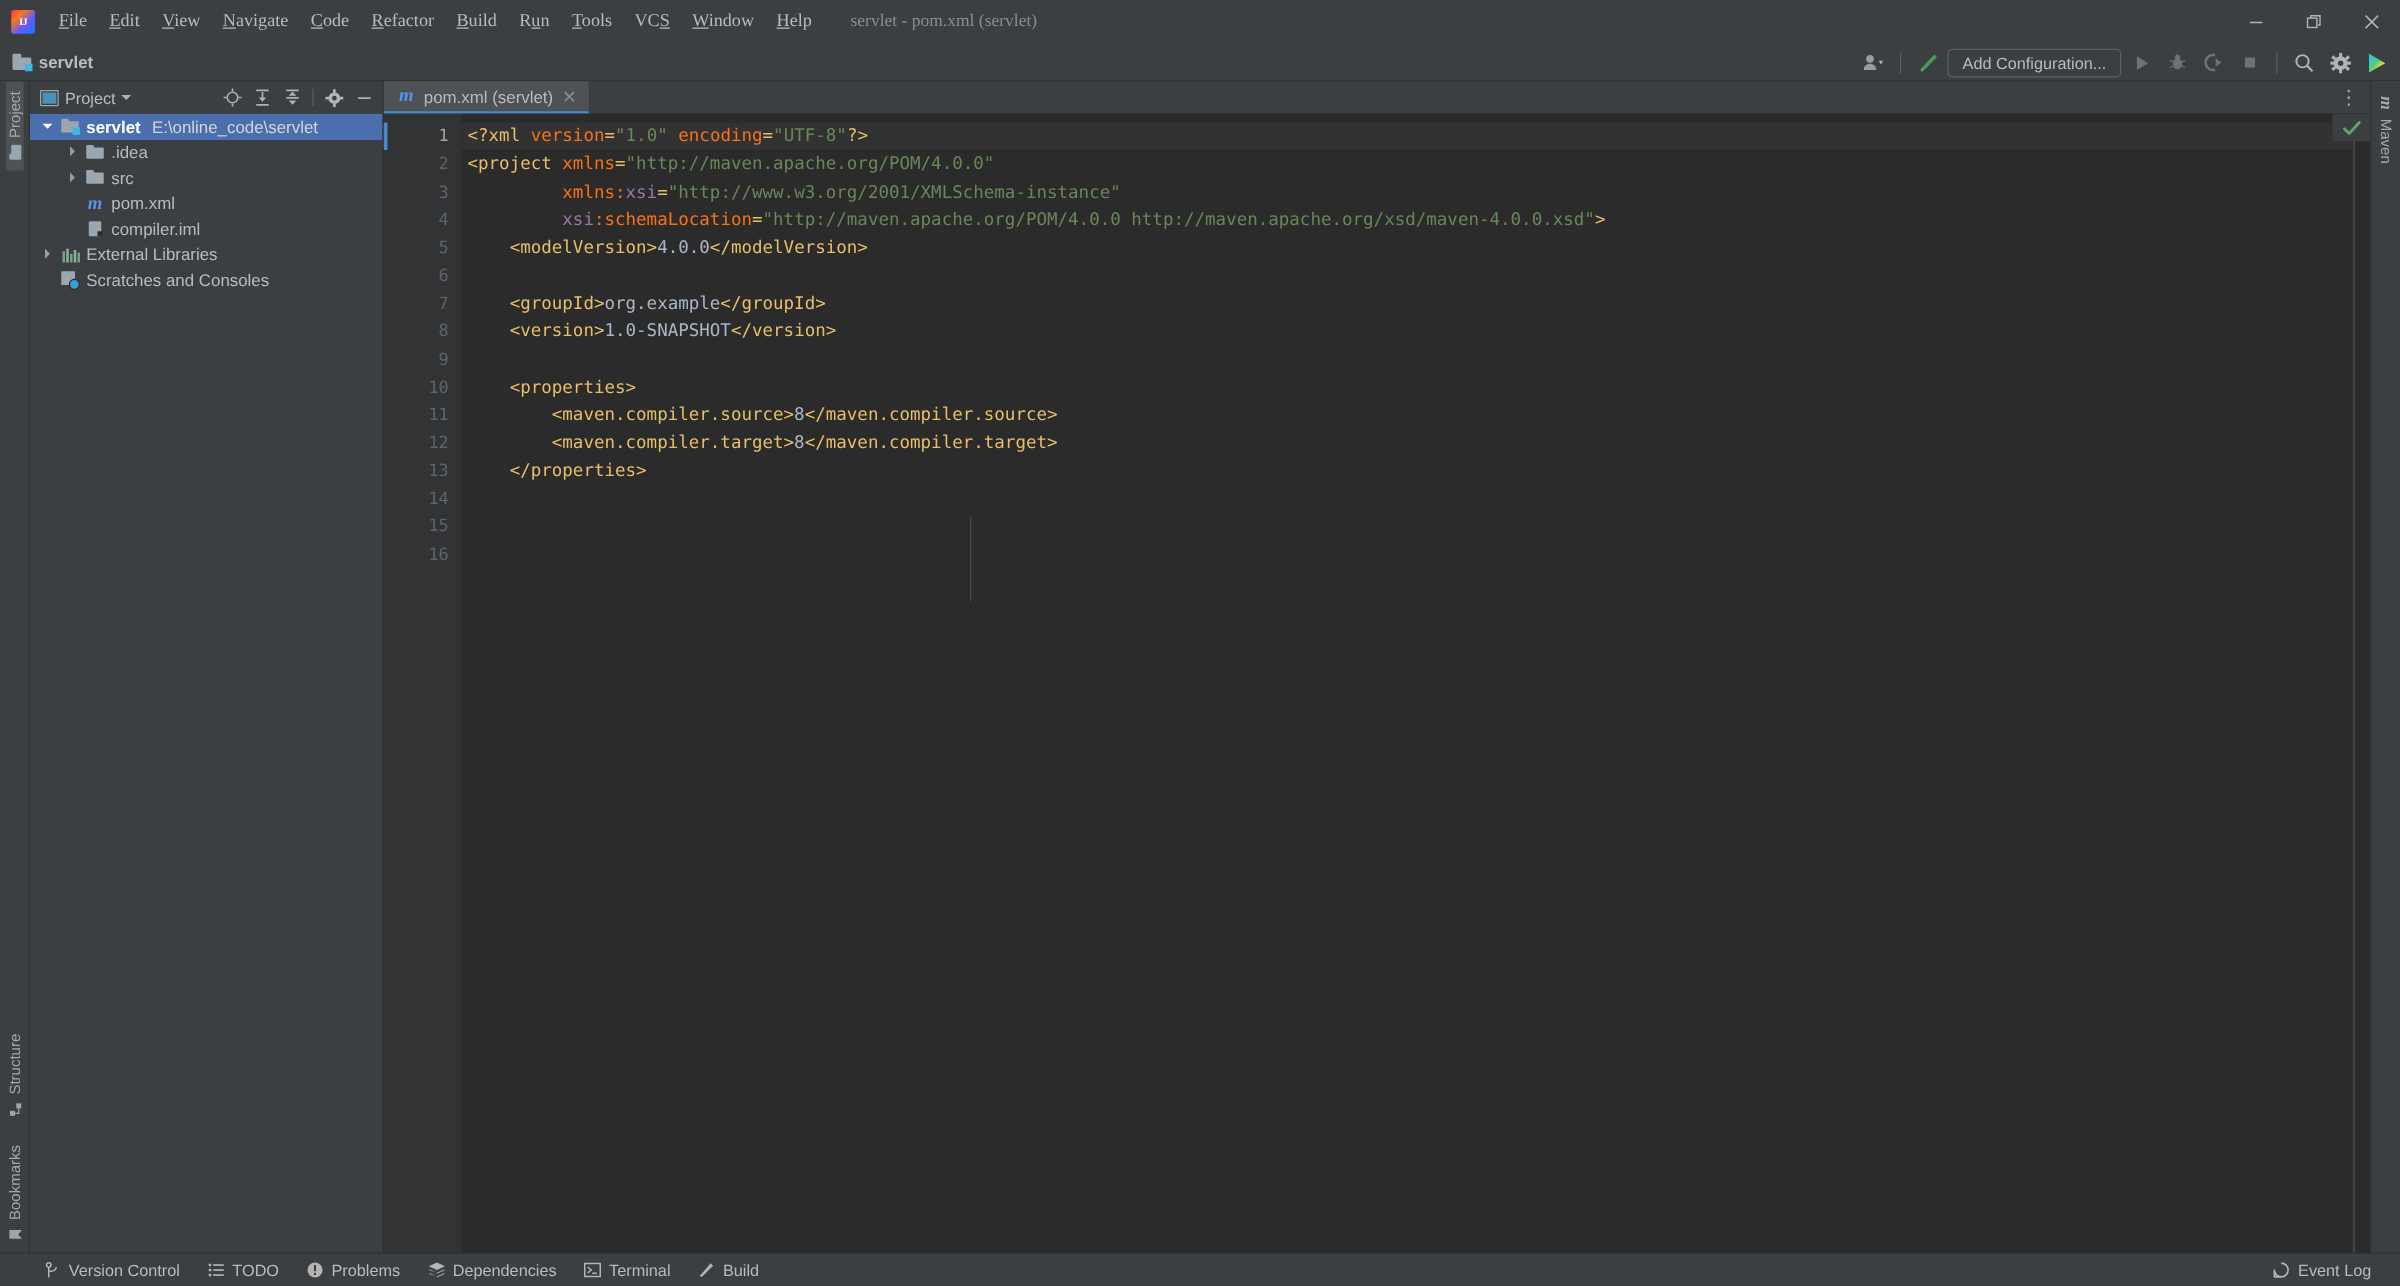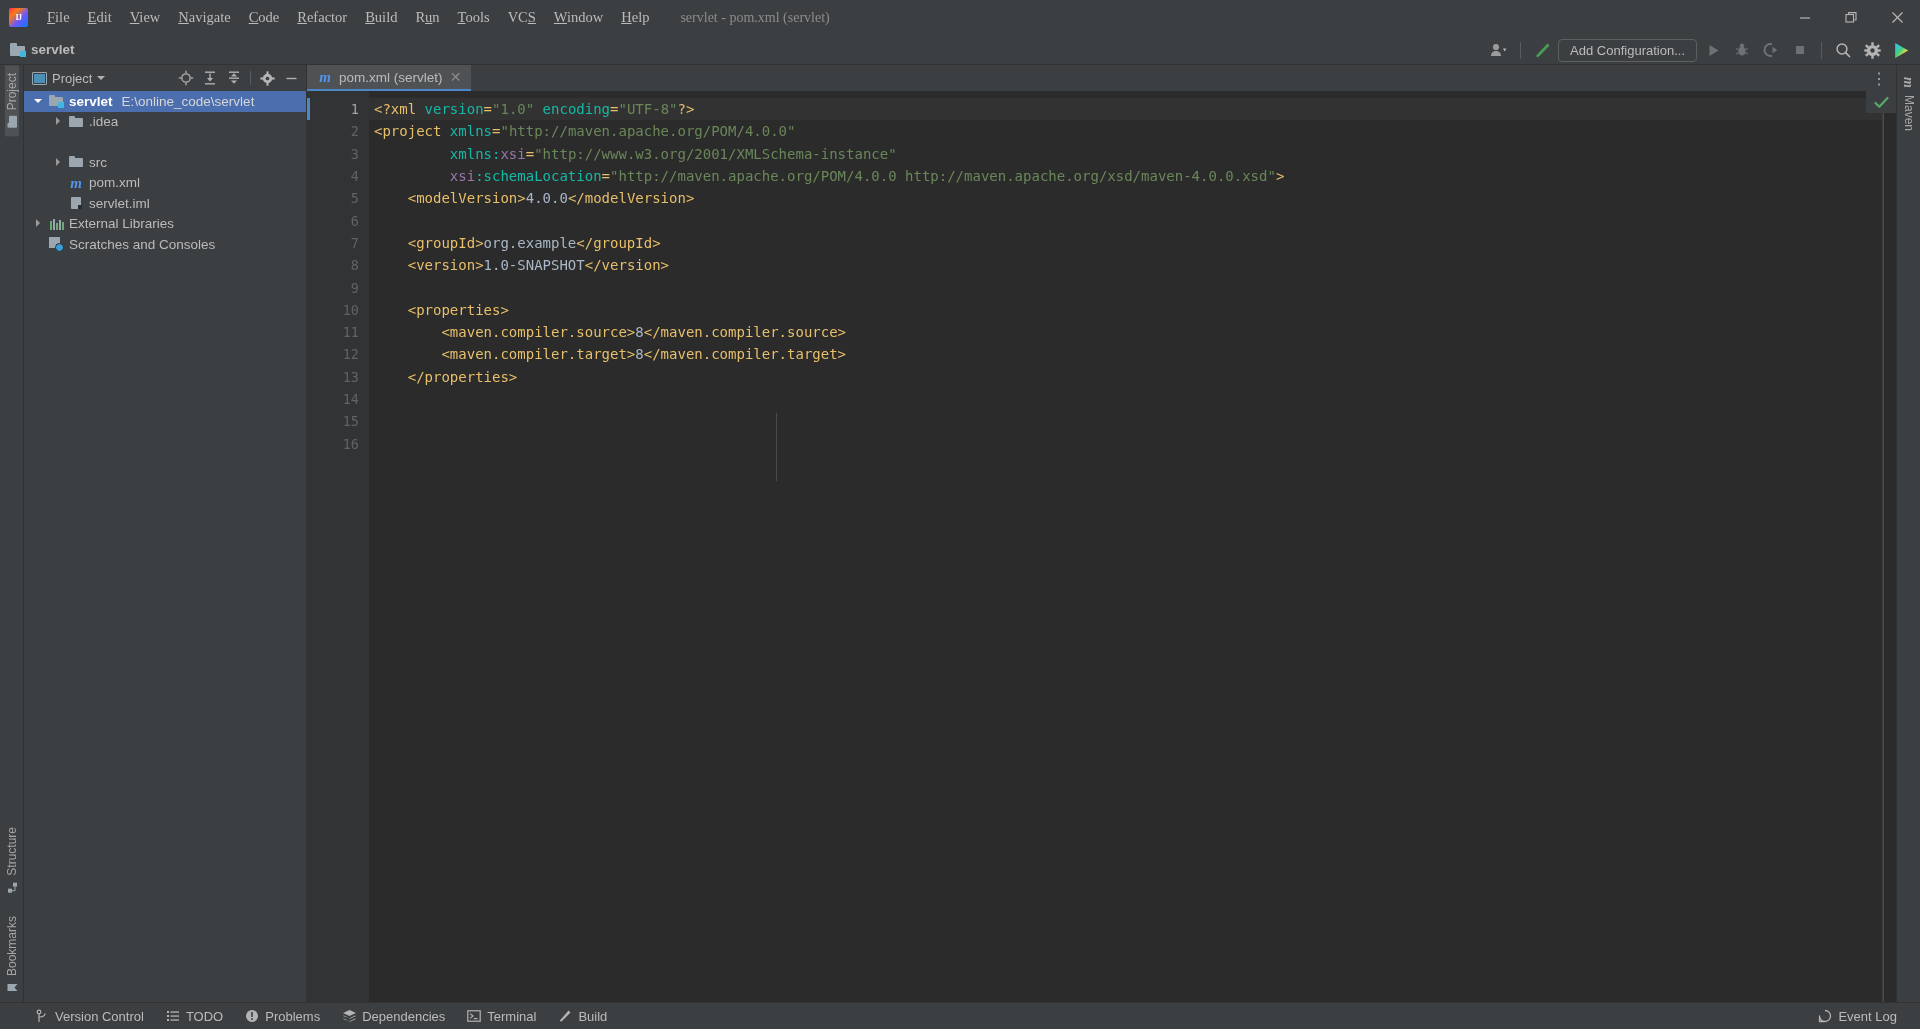--- a/index.html
+++ b/index.html
@@ -165,21 +165,21 @@
 
   .code {
     flex: 1 1 auto; position: relative; padding-top: 7px; overflow: hidden;
     font-family: "DejaVu Sans Mono", monospace; font-size: 14px; background: #2b2b2b;
   }
   .cline { height: 22.3px; line-height: 22.3px; white-space: pre; padding-left: 5px; }
   .cline.highlight { background: #323232; }
   .indent-guide { position: absolute; width: 1px; background: #4b4b4b; }
   .tagname { color: #e8bf6a; }
   .attrname { color: #9876aa; }
-  .plain { color: #14b8a6; }
+  .plain { color: #f97316; }
   .strv { color: #6a8759; }
   .txtv { color: #a9b7c6; }
   .punct { color: #e8bf6a; }
 
   .code-right-gutter { width: 14px; flex: 0 0 14px; background: #2b2b2b; position: relative; border-left:1px solid #3c3f41;}
   .inspect-widget {
     position: absolute; right: 0px; top: 0px; width: 30px; height: 22px;
     display: flex; align-items: center; justify-content: center; background: #3c3f41;
   }
   .scroll-sep { position:absolute; left:0; top:0; bottom:0; width:1px; background:#4a4a4a; }
@@ -444,40 +444,40 @@
             <span class="tpath">E:\online_code\servlet</span>
           </div>
           <div class="trow" style="padding-left: 30px;">
             <span class="arrow right"></span>
             <span class="t-ic ic-folder">
               <span class="tab"></span>
               <span class="body"></span>
             </span>
             <span class="tname">.idea</span>
           </div>
-          <div class="trow" style="padding-left: 30px; margin-top: 20px;">
+          <div class="trow" style="padding-left: 30px;">
             <span class="arrow right"></span>
             <span class="t-ic ic-folder">
               <span class="tab"></span>
               <span class="body"></span>
             </span>
             <span class="tname">src</span>
           </div>
           <div class="trow" style="padding-left: 30px;">
             <span class="arrow"></span>
             <span class="t-ic ic-m">m</span>
             <span class="tname">pom.xml</span>
           </div>
           <div class="trow" style="padding-left: 30px;">
             <span class="arrow"></span>
             <span class="t-ic ic-iml">
               <span class="body"></span>
               <span class="dot"></span>
             </span>
-            <span class="tname">servlet.iml</span>
+            <span class="tname">compiler.iml</span>
           </div>
           <div class="trow" style="padding-left: 10px;">
             <span class="arrow right"></span>
             <span class="t-ic">
               <span class="ic-lib">
                 <i style="height:9px;background:#6aab73"></i>
                 <i style="height:11px;background:#9aa7b0"></i>
                 <i style="height:7px;background:#6aab73"></i>
                 <i style="height:10px;background:#9aa7b0"></i>
                 <i style="height:8px;background:#6aab73"></i>

